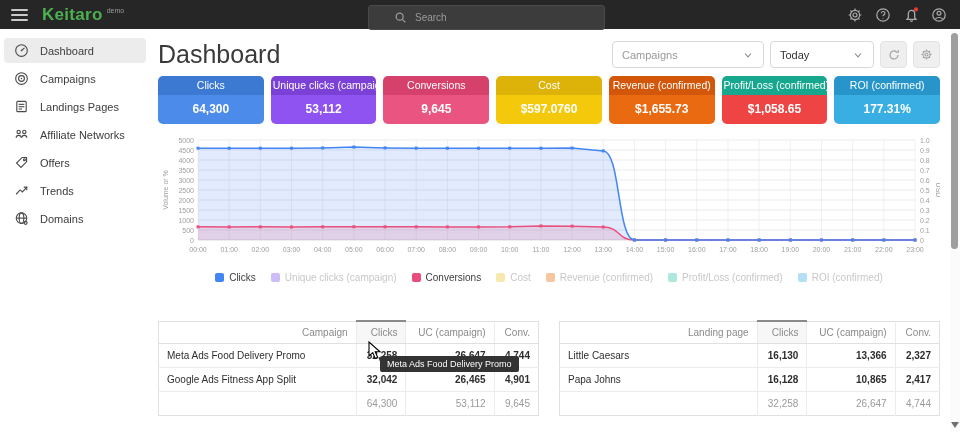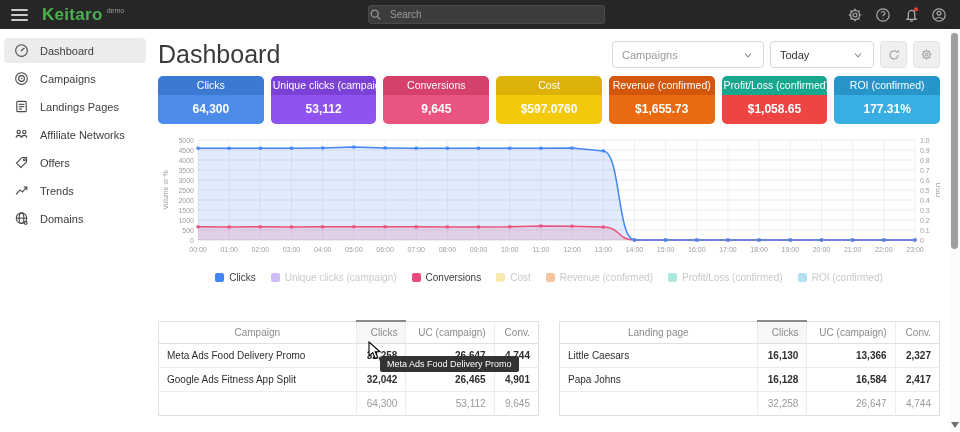--- a/index.html
+++ b/index.html
@@ -7,21 +7,21 @@
   body {
     width:960px; height:432px; overflow:hidden; position:relative;
     background:#fff; font-family:"Liberation Sans", sans-serif;
   }
   
   .topbar { position:absolute; top:0; left:0; width:960px; height:29px; background:#262626; display:flex; align-items:center; z-index:30; }
   .hamburger { margin-left:11px; width:17px; display:flex; flex-direction:column; gap:3px; cursor:pointer; }
   .hamburger span { height:2px; background:#c9c9c9; border-radius:1px; }
   .logo { color:#4cb050; font-weight:bold; font-size:17px; margin-left:14px; letter-spacing:.3px; }
   .logo-suffix { color:#9a9a9a; font-size:7px; margin-left:4px; margin-bottom:8px; }
-  .search { position:absolute; left:368px; top:5px; width:237px; height:19px; background:#3c3c3c; border:1px solid #4a4a4a; border-radius:3px; display:flex; align-items:center; padding:0 0; }
+  .search { position:absolute; left:368px; top:5px; width:237px; height:25px; background:#3c3c3c; border:1px solid #4a4a4a; border-radius:3px; display:flex; align-items:center; padding:0 25px; }
   .search input { flex:1; background:transparent; border:none; outline:none; color:#ddd; font-size:10px; margin-left:6px; font-family:"Liberation Sans",sans-serif; }
   .search input::placeholder { color:#9a9a9a; }
   .topbar-icons { position:absolute; right:12px; top:0; height:29px; display:flex; align-items:center; gap:10px; }
   .tb-icon { width:18px; height:18px; position:relative; cursor:pointer; display:flex; align-items:center; justify-content:center; }
   
   .sidebar { position:absolute; top:29px; left:0; width:150px; bottom:0; background:#fff; padding-top:9px; z-index:10; }
   .side-item { height:25px; margin:0 4px 3px 4px; display:flex; align-items:center; gap:11px; border-radius:4px; padding:0 10px; font-size:11px; color:#3c3c3c; cursor:pointer; }
   .side-item.active { background:#ececec; }
   .side-item .chev { margin-left:auto; }
   
@@ -45,21 +45,21 @@
   .legend { position:absolute; left:8px; top:243px; width:782px; display:flex; justify-content:center; gap:15px; font-size:10px; }
   .legend-item { display:flex; align-items:center; gap:5px; cursor:pointer; }
   .legend-item .swatch { width:9px; height:9px; border-radius:2px; }
   .legend-item .lab { color:#c8c8c8; }
   .legend-item.active .lab { color:#3c3c3c; }
   
   .tables { position:absolute; left:8px; top:291px; width:782px; display:flex; gap:20px; }
   .dtable-wrap { flex:1; }
   table.dtable { width:100%; border-collapse:collapse; border:1px solid #e0e0e0; font-size:10px; background:#fff; }
   .dtable th { font-weight:400; color:#8a8a8a; text-align:right; padding:5px 8px; border-bottom:1px solid #e0e0e0; white-space:nowrap; }
-  .dtable th.first { text-align:center; width:52%; }
+  .dtable th.first { text-align:right; width:52%; }
   .dtable th.num { border-left:1px solid #ececec; }
   .dtable th.sorted { border-top:2px solid #8a8a8a; background:#f7f7f7; }
   .dtable td { padding:6px 8px; color:#2e2e2e; border-bottom:1px solid #ececec; white-space:nowrap; }
   .dtable td.num { text-align:right; font-weight:700; border-left:1px solid #ececec; }
   .dtable tr.total td { color:#9a9a9a; font-weight:400; border-bottom:none; }
   
   .hover-tooltip { position:absolute; left:230px; top:327px; background:#333; color:#fff; font-size:9px; padding:3px 7px; border-radius:2px; white-space:nowrap; z-index:40; }
   .cursor { position:absolute; left:218px; top:312px; z-index:41; pointer-events:none; }
   
   .scrollbar { position:absolute; right:0; top:29px; bottom:0; width:10px; background:#fbfbfb; z-index:50; }
@@ -456,21 +456,21 @@
           <tbody>
             <tr>
               <td>Little Caesars</td>
               <td class="num">16,130</td>
               <td class="num">13,366</td>
               <td class="num">2,327</td>
             </tr>
             <tr>
               <td>Papa Johns</td>
               <td class="num">16,128</td>
-              <td class="num">16,584</td>
+              <td class="num">10,865</td>
               <td class="num">2,417</td>
             </tr>
             <tr class="total">
               <td></td>
               <td class="num">32,258</td>
               <td class="num">26,647</td>
               <td class="num">4,744</td>
             </tr>
           </tbody>
         </table>

